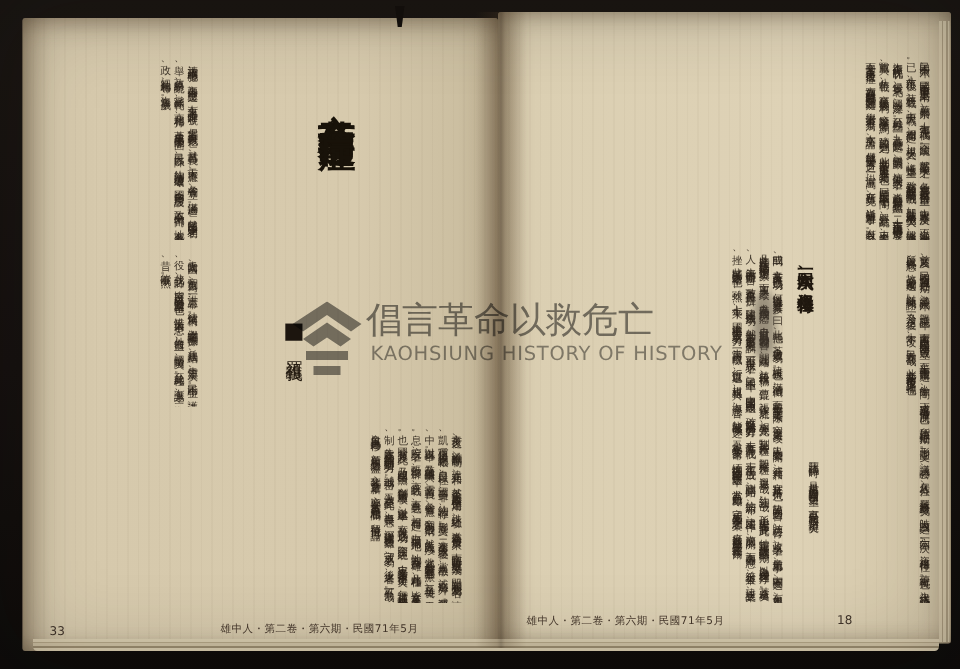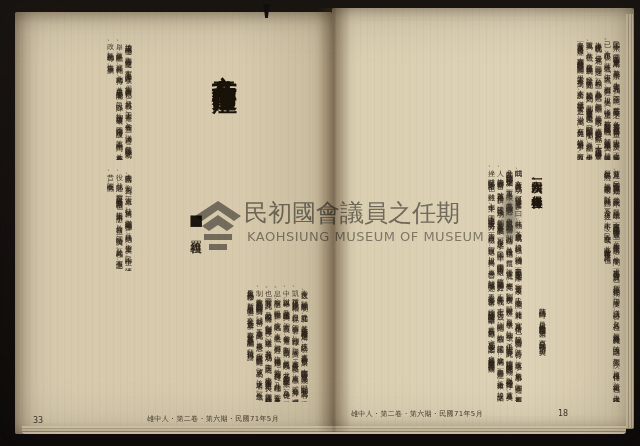--- a/index.html
+++ b/index.html
@@ -105,18 +105,18 @@
 
   <div class="watermark">
     <svg class="wm-logo" width="48" height="54" viewBox="0 0 48 54">
       <g fill="#6e6e6e">
         <polygon points="24,0 47,15 40,20 24,9 8,20 1,15"></polygon>
         <polygon points="24,14 40,25 33,30 24,24 15,30 8,25"></polygon>
         <rect x="10" y="33" width="28" height="6"></rect>
         <rect x="15" y="43" width="18" height="6"></rect>
       </g>
     </svg>
-    <div class="wm-zh">民初國會議員之任期</div>
-    <div class="wm-en">KAOHSIUNG MUSEUM OF MUSEUM</div>
+    <div class="wm-zh">倡言革命以救危亡</div>
+    <div class="wm-en">KAOHSIUNG HISTORY OF HISTORY</div>
   </div>
 
   <div class="vignette"></div>
 </div>
 
 </body></html>

